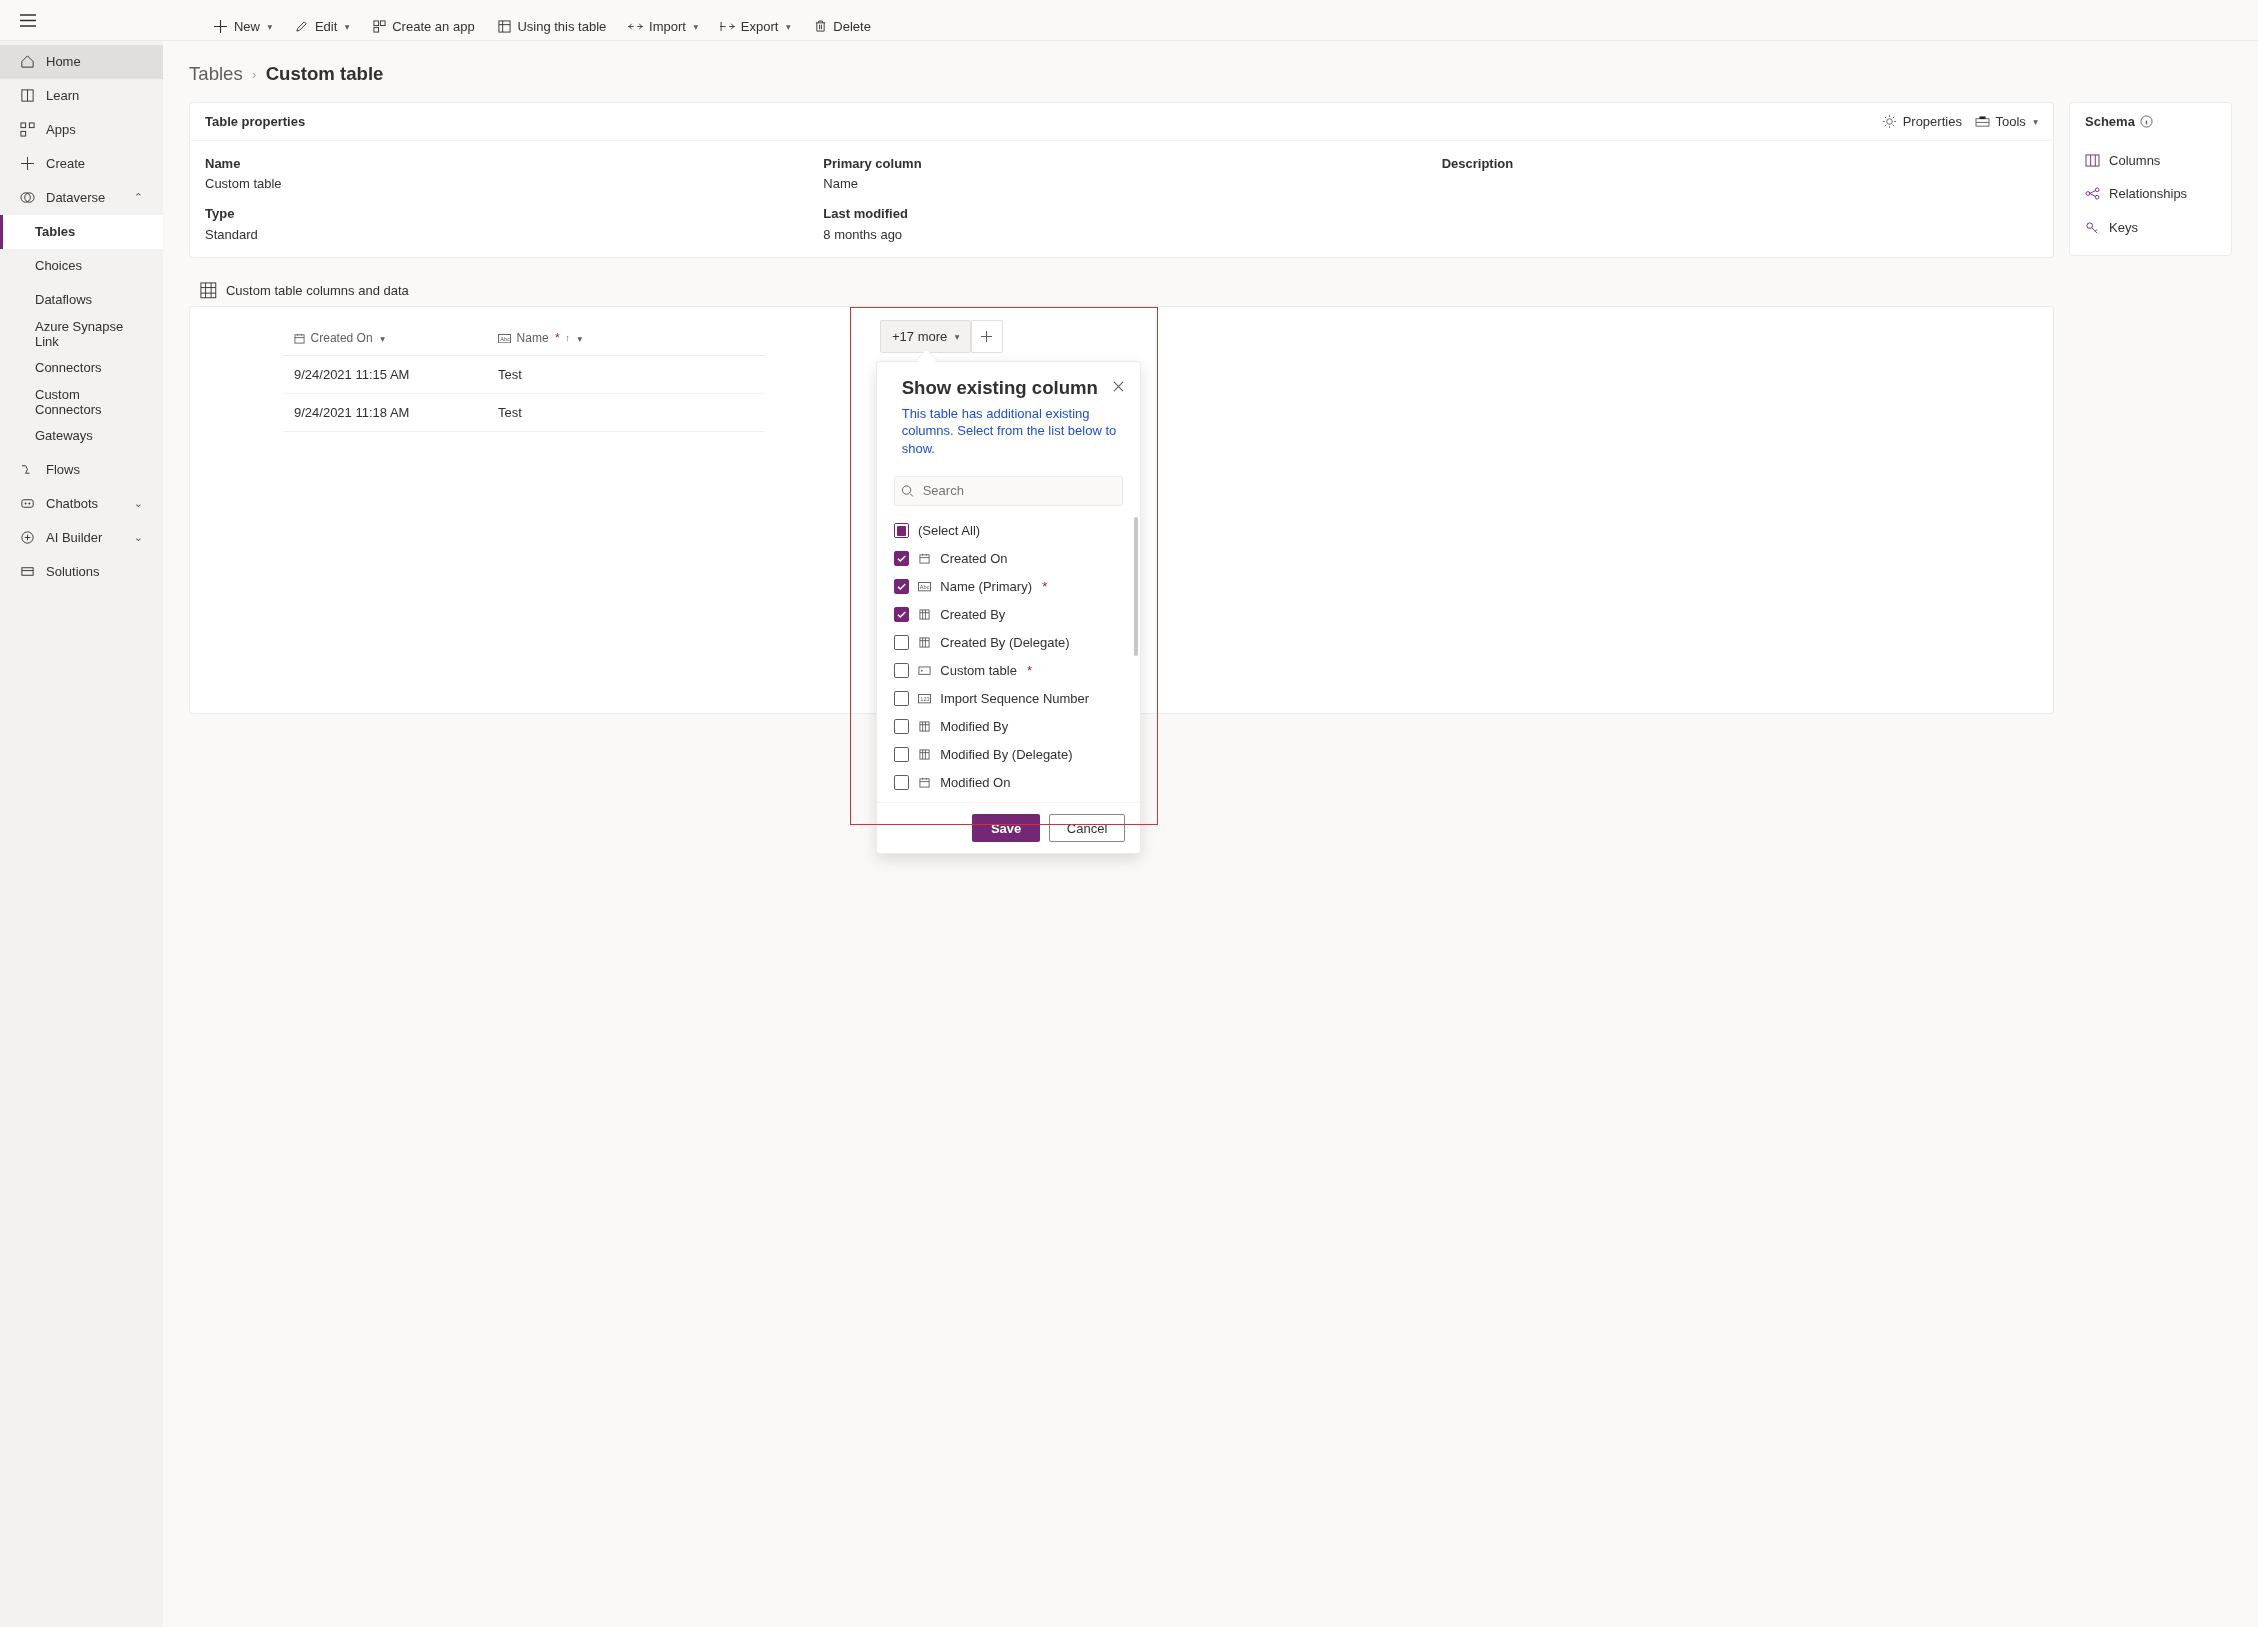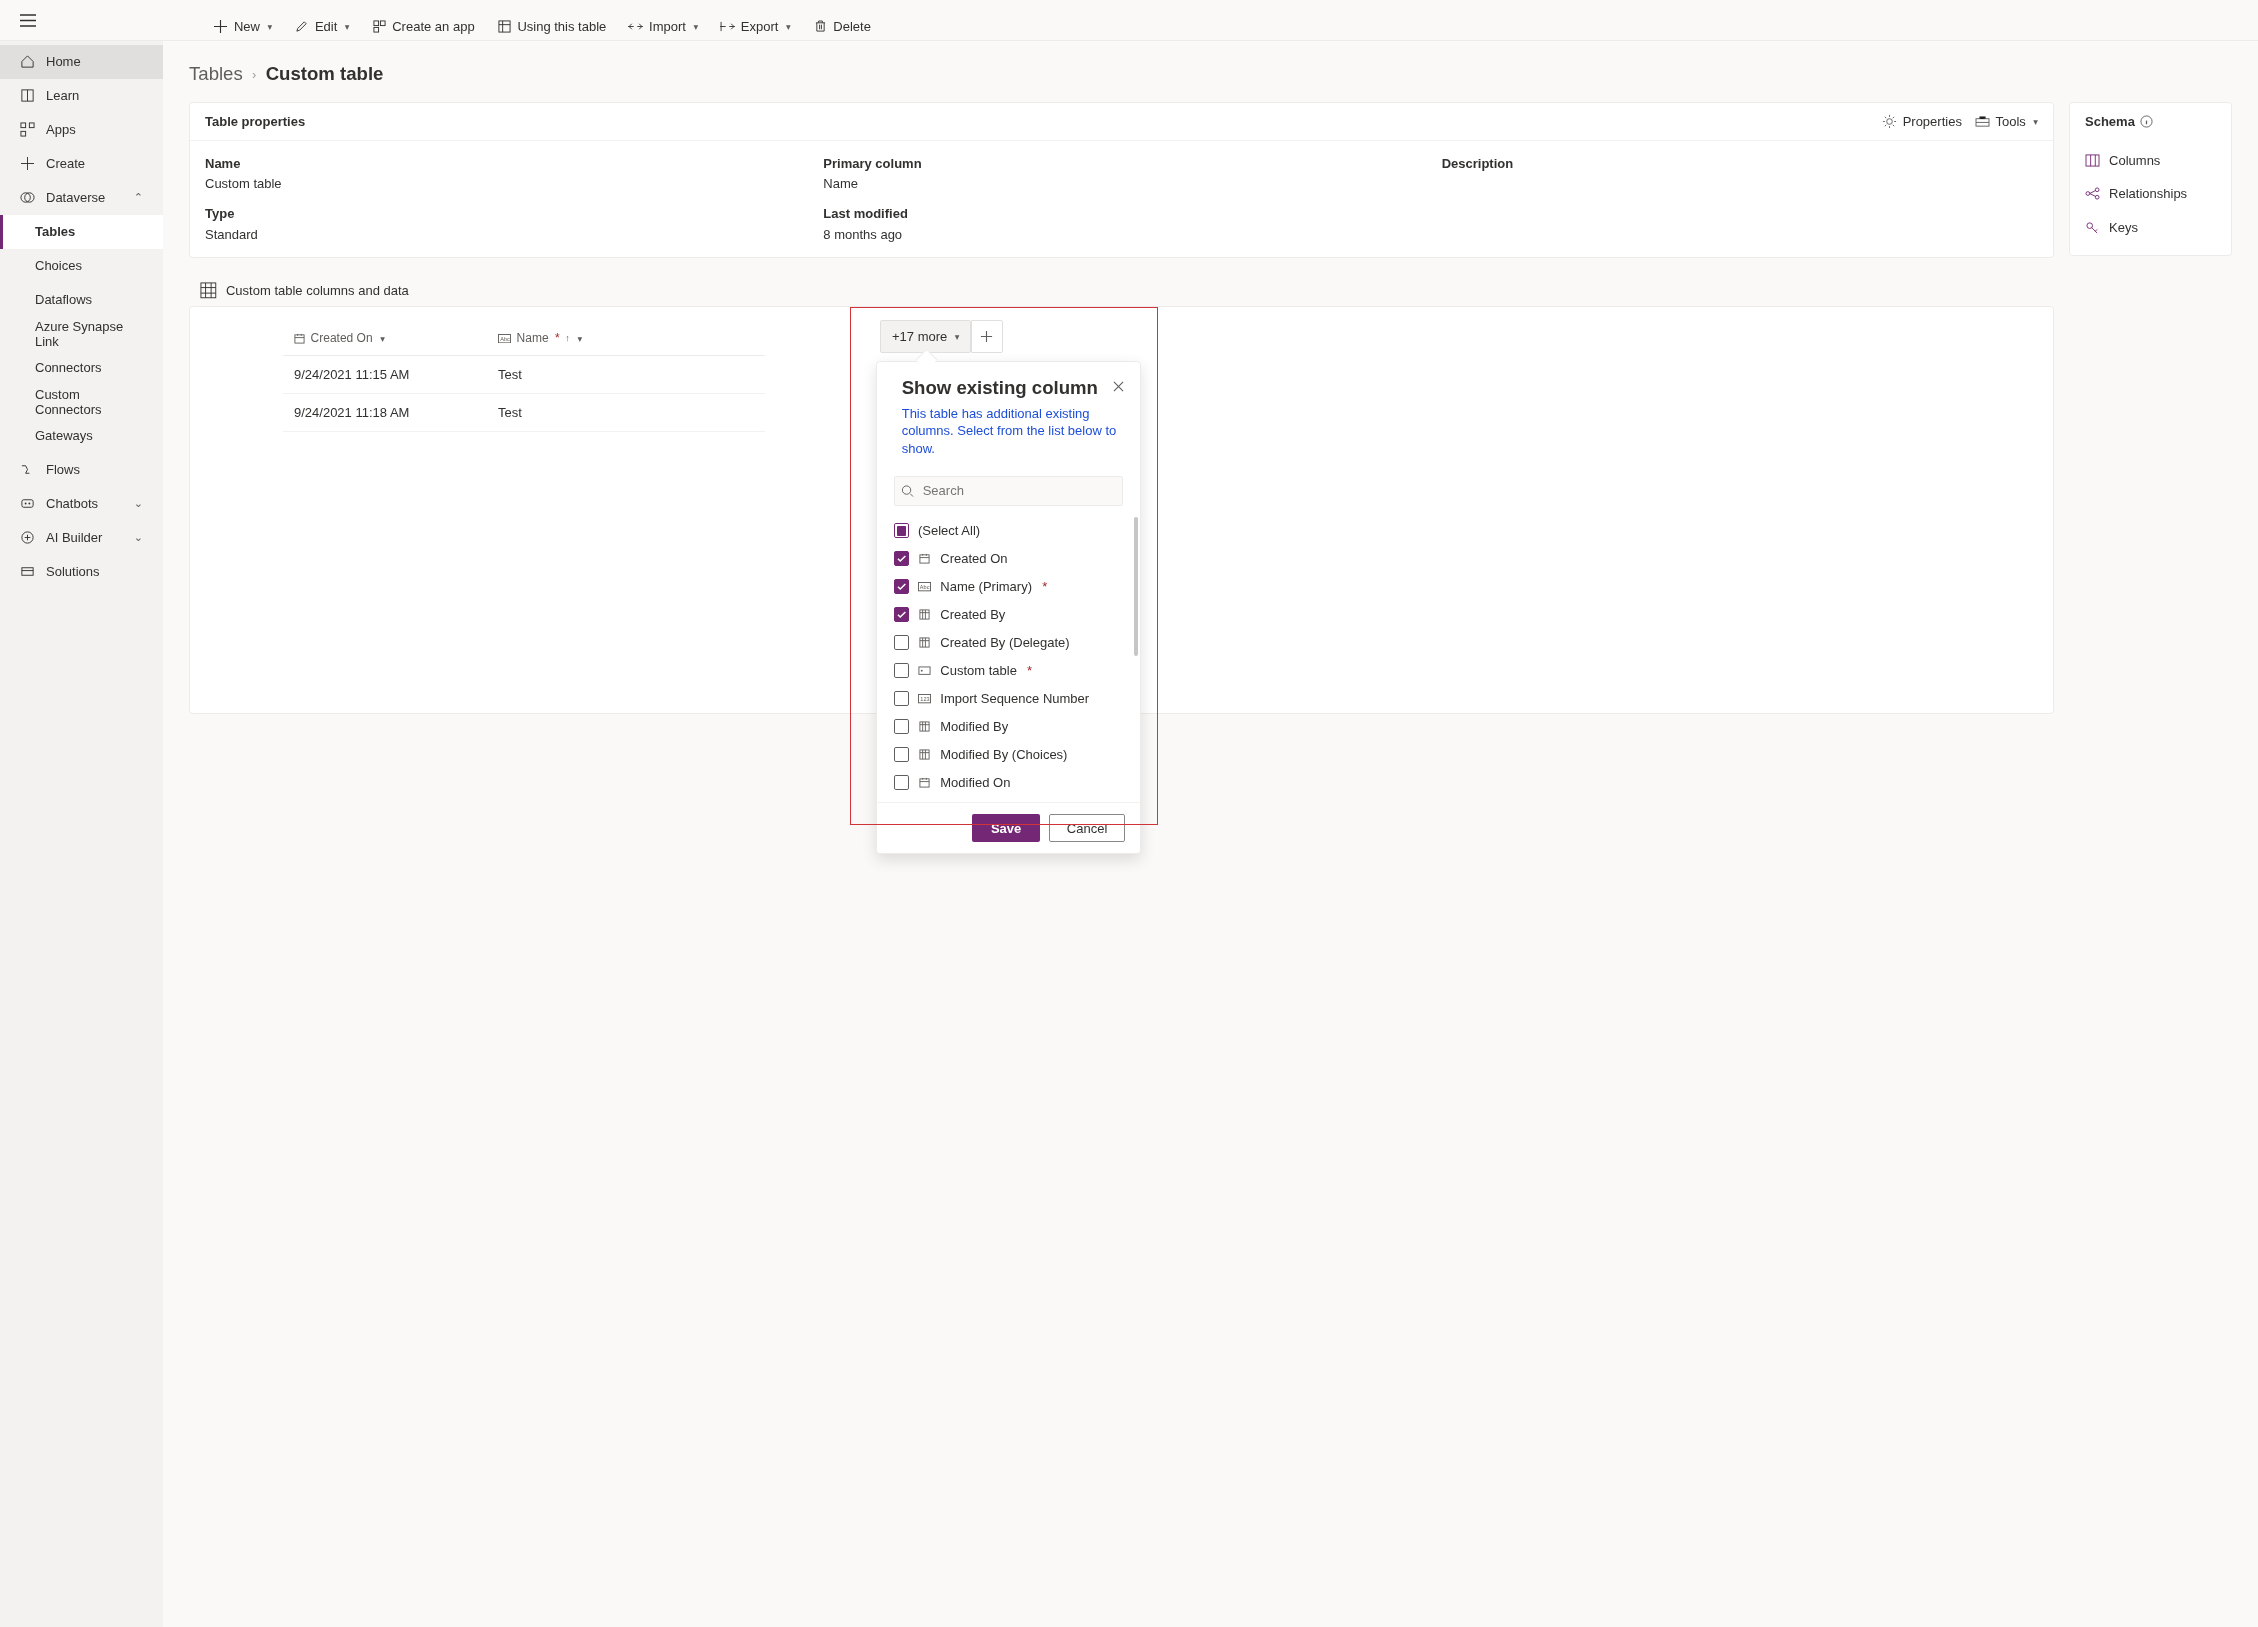--- a/index.html
+++ b/index.html
@@ -524,21 +524,21 @@
                       <span>Modified By</span>
                     </div>
                     <div class="pop-item">
                       <span class="chk"></span>
                       <span class="col-type-icon">
                         <svg width="11" height="11" viewBox="0 0 12 12">
                           <rect x="1" y="1" width="10" height="10" fill="none" stroke="#605e5c"></rect>
                           <path d="M1 4h10M4 1v10M7 1v10" stroke="#605e5c"></path>
                         </svg>
                       </span>
-                      <span>Modified By (Choices)</span>
+                      <span>Modified By (Delegate)</span>
                     </div>
                     <div class="pop-item">
                       <span class="chk"></span>
                       <span class="col-type-icon">
                         <svg width="11" height="11" viewBox="0 0 12 12">
                           <rect x="1" y="2" width="10" height="9" fill="none" stroke="#605e5c"></rect>
                           <path d="M1 5h10M4 1v2M8 1v2" stroke="#605e5c"></path>
                         </svg>
                       </span>
                       <span>Modified On</span>

